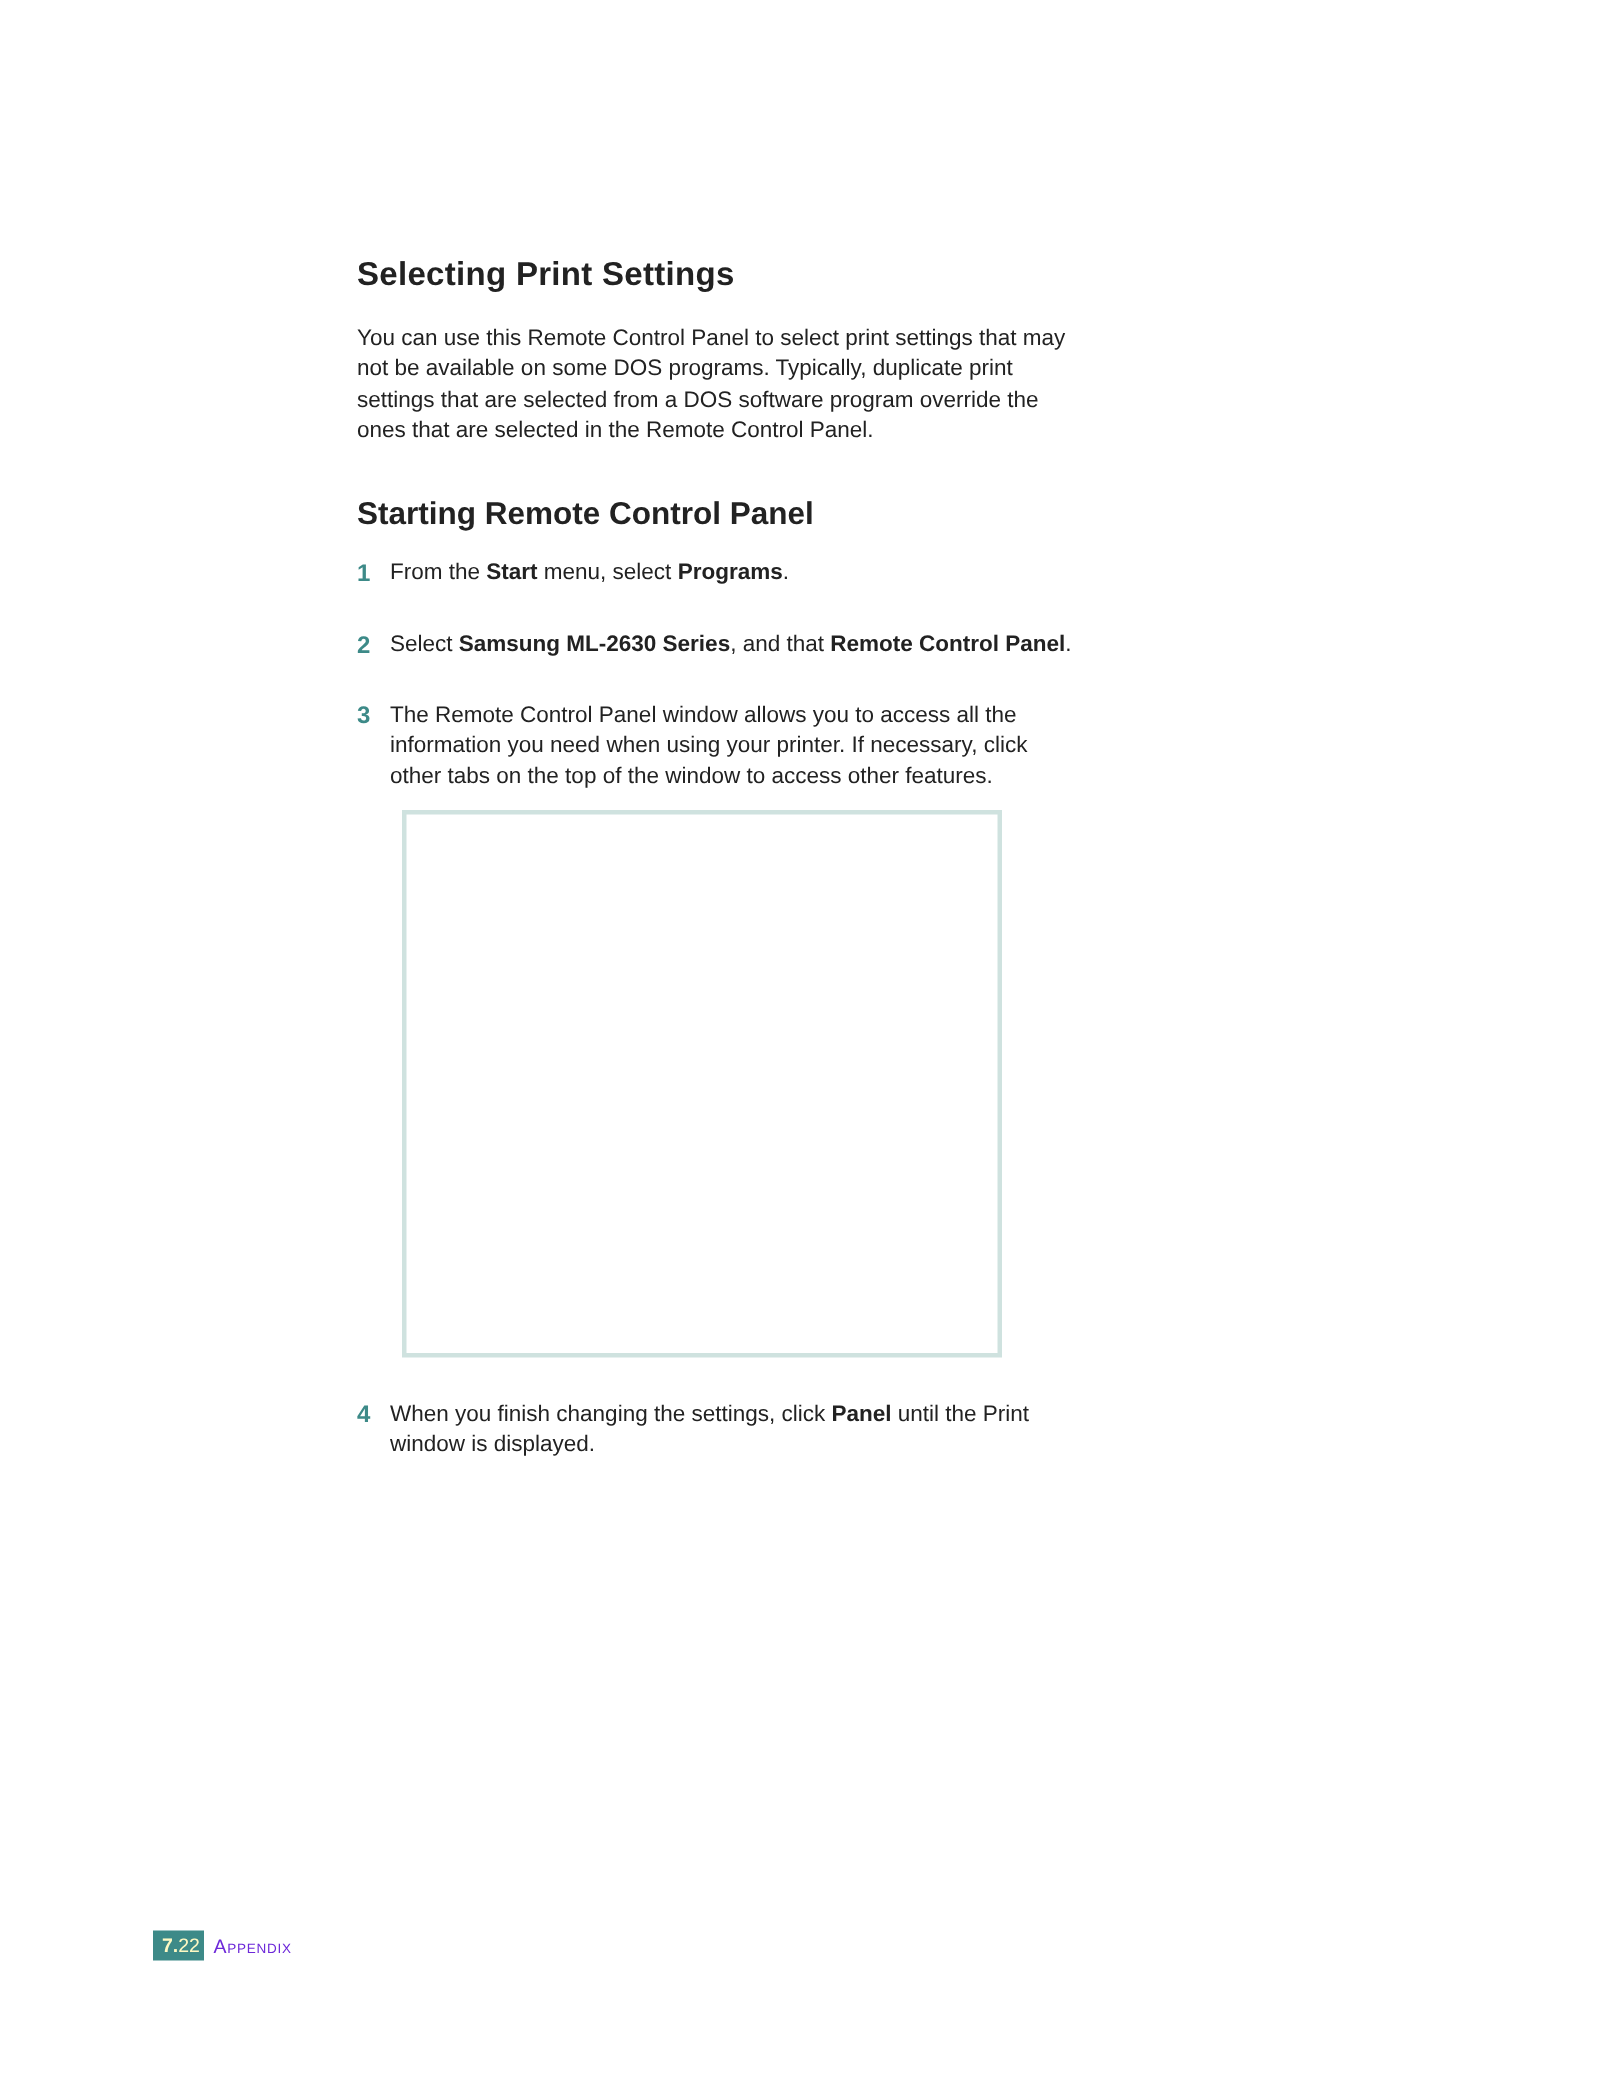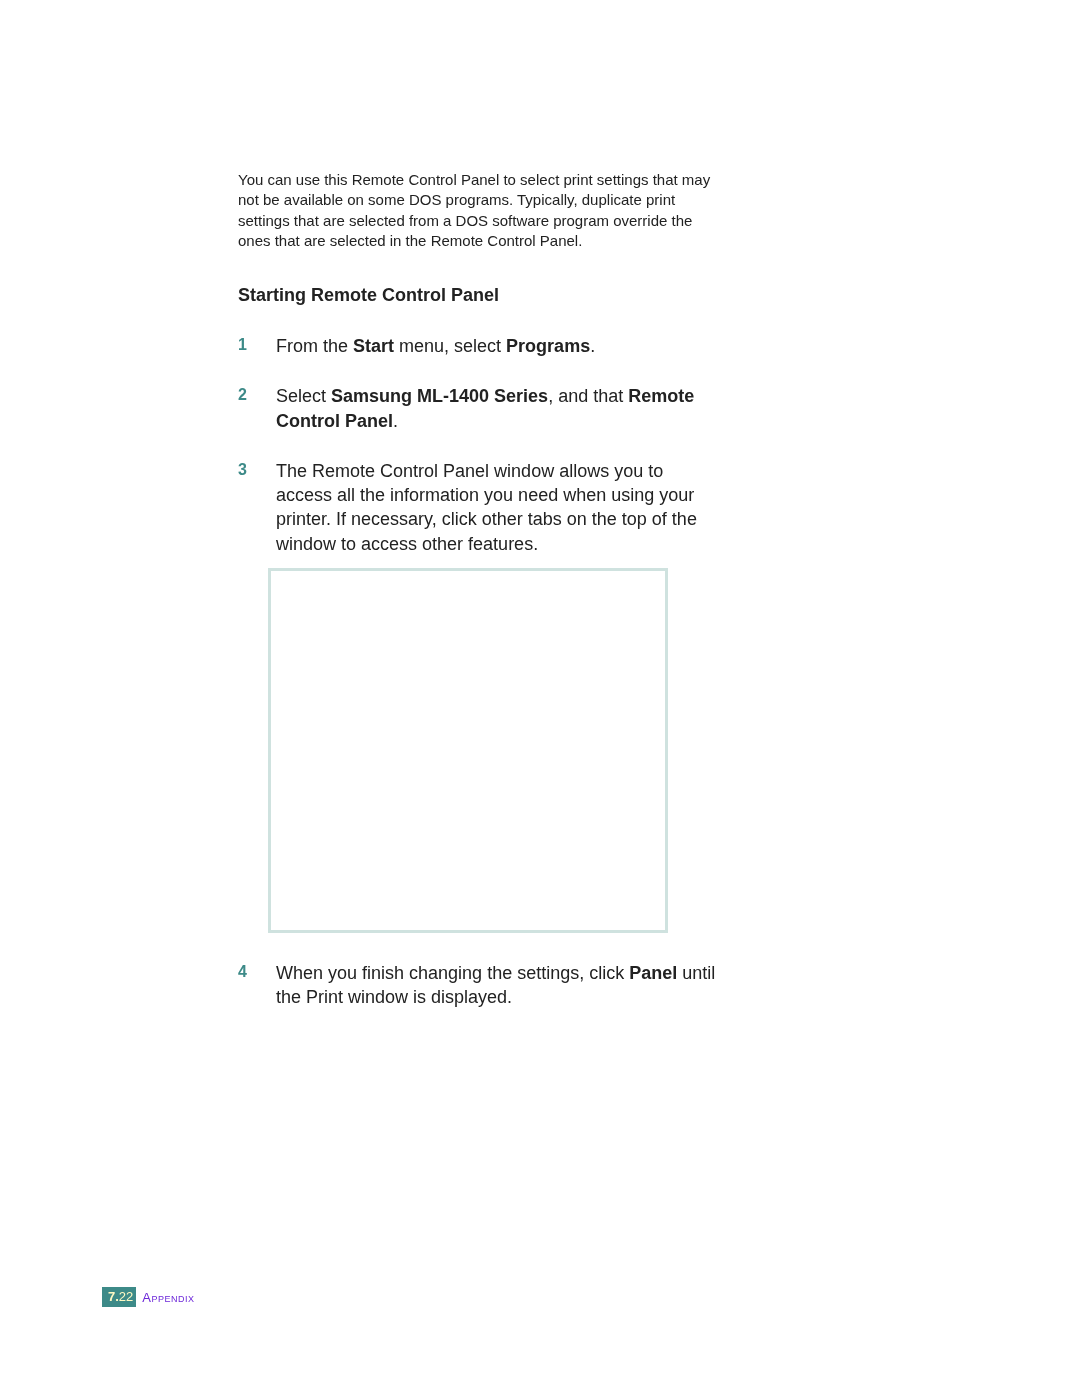--- a/index.html
+++ b/index.html
@@ -29,43 +29,42 @@
     margin: 0 0 20px 0;
     letter-spacing: 0.2px;
   }
   p.intro {
     font-size: 15px;
     line-height: 1.35;
     margin: 0 0 34px 0;
     color: #222;
   }
   .sub-heading {
-    font-size: 18px;
+    font-size: 21px;
     font-weight: bold;
-    margin: 0 0 28px 0;
+    margin: 0 0 17px 0;
     color: #222;
   }
   .step {
     display: flex;
     align-items: flex-start;
     margin: 0 0 26px 0;
   }
   .step-num {
     color: #3d8a88;
     font-weight: bold;
     font-size: 16px;
     width: 22px;
     flex-shrink: 0;
     line-height: 1.35;
   }
   .step-text {
-    font-size: 18px;
+    font-size: 15px;
     line-height: 1.35;
     color: #222;
-    margin-left: 16px;
   }
   .placeholder-box {
     width: 400px;
     height: 365px;
     border: 3px solid #cfe2df;
     margin: 6px 0 28px 30px;
     box-sizing: border-box;
     background: #ffffff;
   }
   .footer {
@@ -95,36 +94,37 @@
     letter-spacing: 0.5px;
   }
   b { font-weight: bold; }
 </style>
 </head>
 <body>
 
 <div class="page">
   <div class="content">
 
+    <h1 class="section-title">Selecting Print Settings</h1>
 
     <p class="intro">You can use this Remote Control Panel to select print settings that may not be available on some DOS programs. Typically, duplicate print settings that are selected from a DOS software program override the ones that are selected in the Remote Control Panel.</p>
 
     <div class="sub-heading">Starting Remote Control Panel</div>
 
     <div class="step">
       <div class="step-num">1</div>
       <div class="step-text">
         <span>From the </span><b>Start</b><span> menu, select </span><b>Programs</b><span>.</span>
       </div>
     </div>
 
     <div class="step">
       <div class="step-num">2</div>
       <div class="step-text">
-        <span>Select </span><b>Samsung ML-1400 Series</b><span>, and that </span><b>Remote Control Panel</b><span>.</span>
+        <span>Select </span><b>Samsung ML-2630 Series</b><span>, and that </span><b>Remote Control Panel</b><span>.</span>
       </div>
     </div>
 
     <div class="step" style="margin-bottom:12px;">
       <div class="step-num">3</div>
       <div class="step-text">The Remote Control Panel window allows you to access all the information you need when using your printer. If necessary, click other tabs on the top of the window to access other features.</div>
     </div>
 
     <div class="placeholder-box"></div>
 

